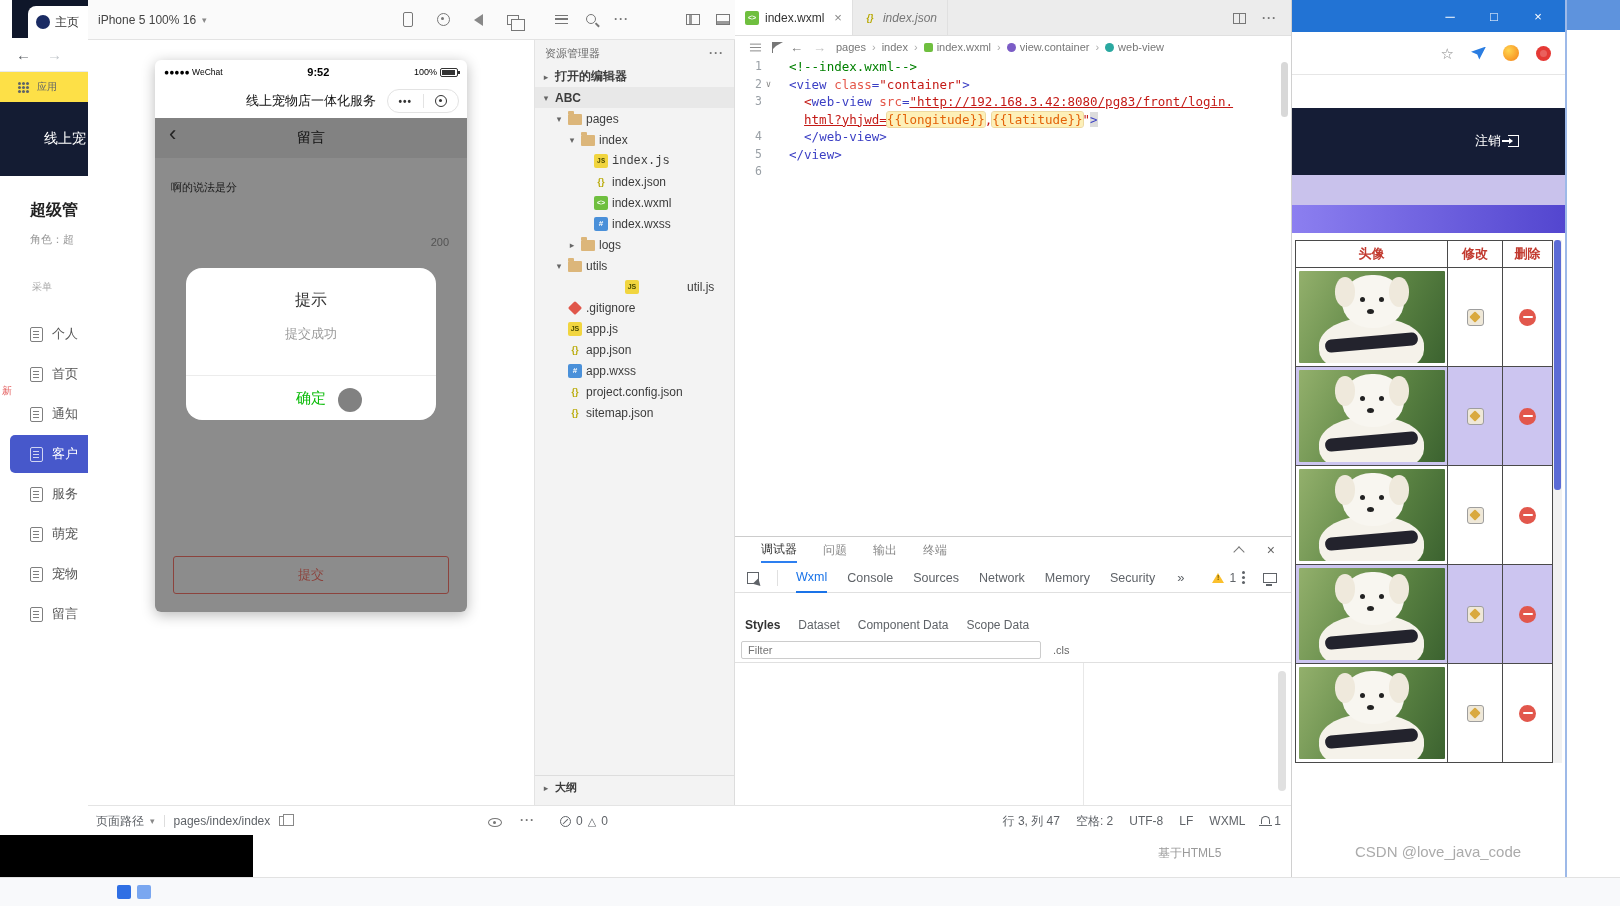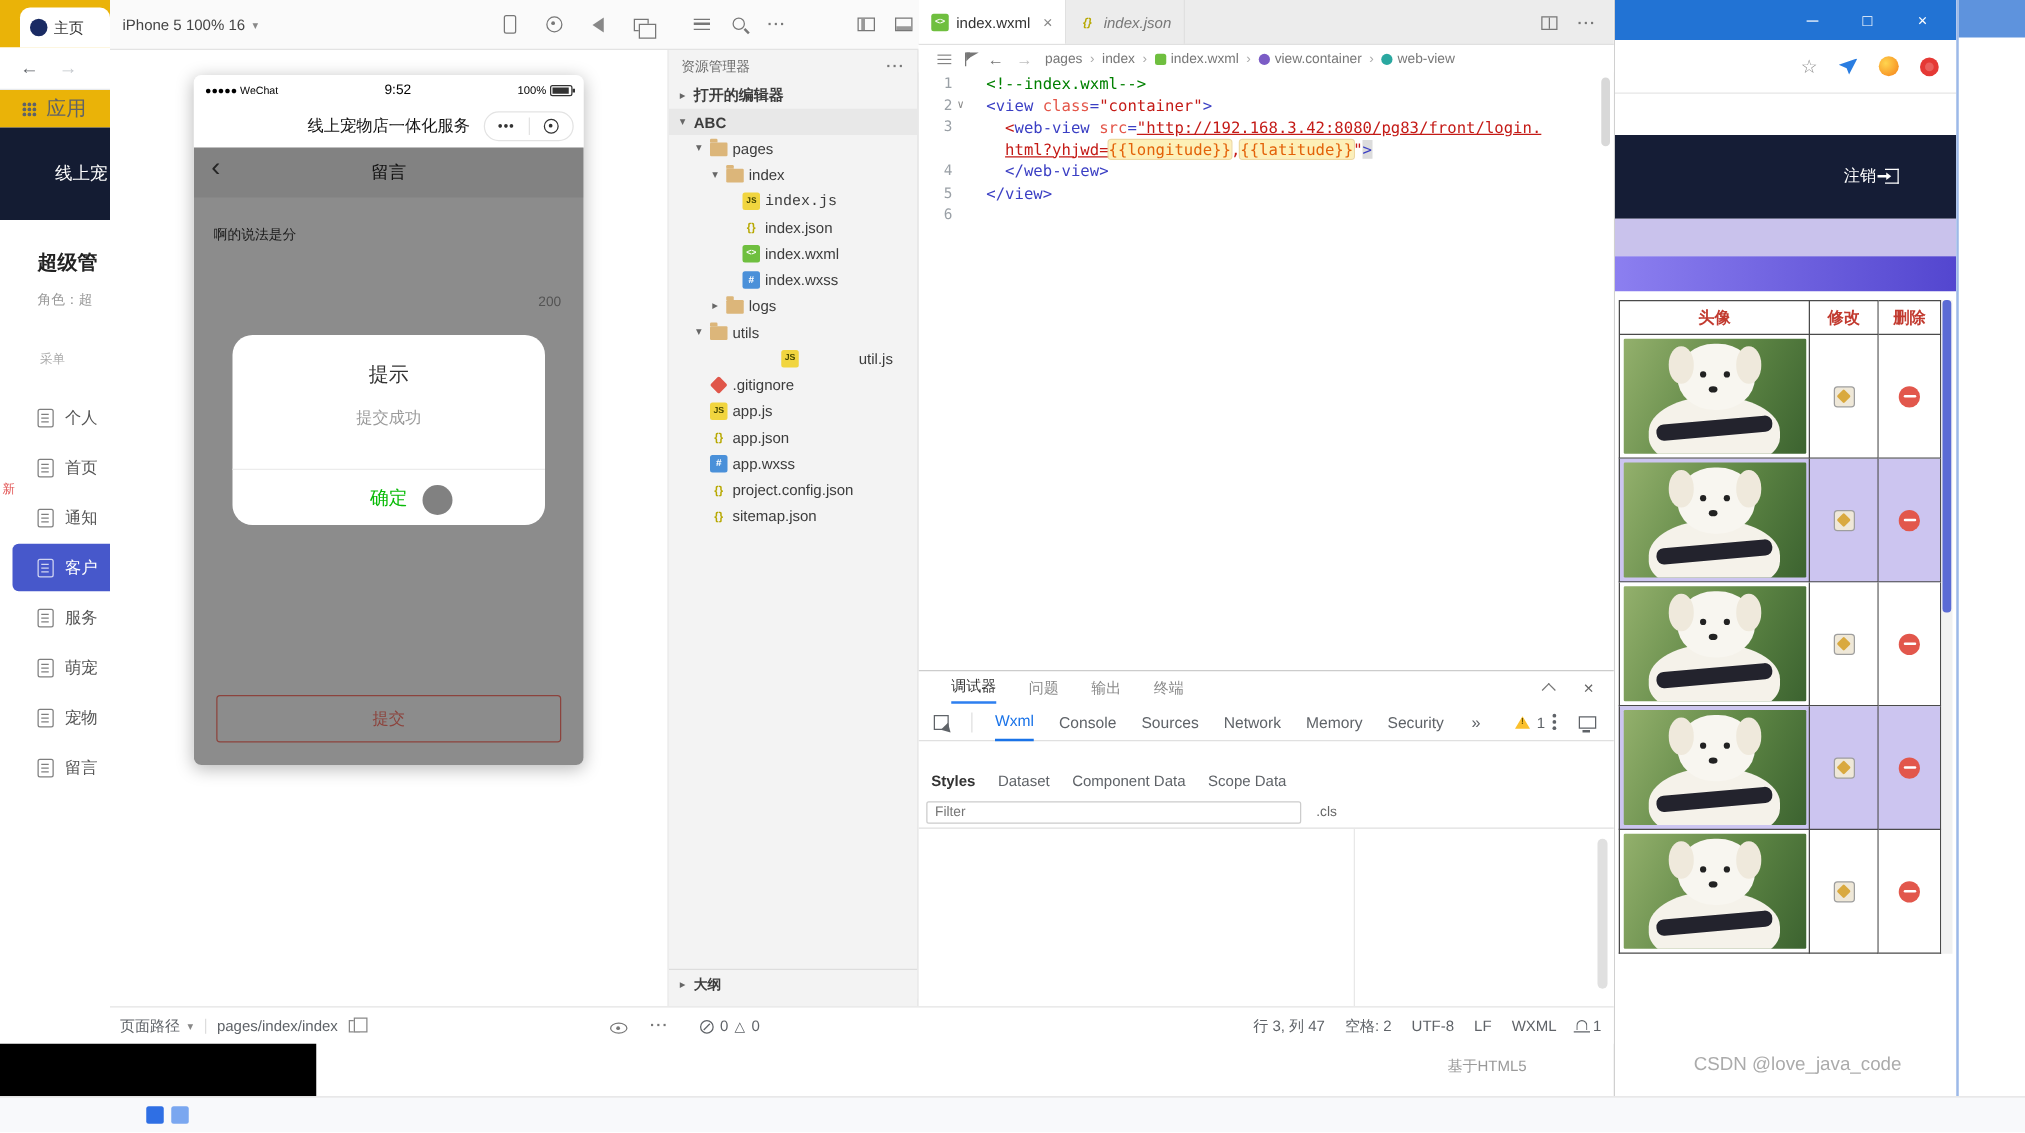--- a/index.html
+++ b/index.html
@@ -1,26 +1,26 @@
 <!DOCTYPE html>
 <html><head>
 <meta charset="utf-8">
 <style>
 *{margin:0;padding:0;box-sizing:border-box}
 body{font-family:"Liberation Sans","DejaVu Sans",sans-serif;background:#fff}
 #root{position:relative;width:1620px;height:906px;background:#fff;overflow:hidden;font-size:12px;color:#333}
 .sp{flex:1}
 
 .lb{position:absolute;left:0;top:0;width:88px;height:877px;background:#fff;overflow:hidden}
-.lb-tabs{position:absolute;left:0;top:0;width:100%;height:38px;background:#eab308}
+.lb-tabs{position:absolute;left:12px;top:0;width:100%;height:38px;background:#0f172a}
 .lb-tab{position:absolute;left:16px;top:6px;width:72px;height:32px;background:#fff;border-radius:8px 8px 0 0;display:flex;align-items:center;gap:5px;padding:0 8px;font-size:12px;color:#333}
 .lb-fav{width:14px;height:14px;border-radius:50%;background:#1a2b63;color:#fff;font-size:6px;display:flex;align-items:center;justify-content:center;flex:0 0 auto}
 .lb-addr{position:absolute;top:38px;width:100%;height:34px;background:#fff;border-bottom:1px solid #e8eaed;display:flex;align-items:center;gap:16px;padding-left:16px;color:#5f6368;font-size:15px}
 .lb-fwd{color:#c3c7cc}
-.lb-book{position:absolute;top:72px;width:100%;height:30px;background:#eab308;display:flex;align-items:center;gap:8px;padding-left:18px;color:#5f6368;font-size:16px}
+.lb-book{position:absolute;top:72px;width:100%;height:30px;background:#fde047;display:flex;align-items:center;gap:8px;padding-left:18px;color:#5f6368;font-size:10px}
 .i-grid{width:3px;height:3px;background:#5f6368;border-radius:50%;box-shadow:4px 0 0 #5f6368,8px 0 0 #5f6368,0 4px 0 #5f6368,4px 4px 0 #5f6368,8px 4px 0 #5f6368,0 8px 0 #5f6368,4px 8px 0 #5f6368,8px 8px 0 #5f6368;margin:-8px 8px 0 0;display:inline-block}
 .lb-sitehead{position:absolute;top:102px;width:100%;height:74px;background:#141c33;color:#fff;display:flex;align-items:center;padding-left:44px;font-size:14px;white-space:nowrap}
 .lb-body{position:absolute;top:176px;bottom:0;width:100%;background:#fff}
 .lb-title{position:absolute;left:30px;top:24px;font-size:16px;font-weight:bold;color:#222;white-space:nowrap}
 .lb-sub{position:absolute;left:30px;top:56px;font-size:11px;color:#999;white-space:nowrap}
 .lb-sect{position:absolute;left:32px;top:104px;font-size:10px;color:#aaa}
 .lb-new{position:absolute;left:2px;top:208px;font-size:10px;color:#e25555}
 #lb-menu{position:absolute;left:0;top:138px;width:100%}
 .lb-item{height:40px;display:flex;align-items:center;gap:9px;padding-left:30px;color:#555;font-size:13px;white-space:nowrap}
 .lb-item.active{background:#4758cb;color:#fff;margin-left:10px;padding-left:20px;border-radius:5px 0 0 5px;height:38px;margin-top:1px;margin-bottom:1px}
@@ -47,21 +47,21 @@
 .i-search::after{content:"";position:absolute;left:7.5px;top:8.5px;width:5px;height:1.5px;background:#777;transform:rotate(45deg)}
 .i-dots{color:#777;letter-spacing:1px;font-weight:bold;font-size:12px}
 .i-panelL{width:14px;height:11px;border:1.4px solid #777;position:relative;display:inline-block}
 .i-panelL::after{content:"";position:absolute;left:1.5px;top:0;bottom:0;width:3px;background:#999}
 .i-panelB{width:14px;height:11px;border:1.4px solid #777;position:relative;display:inline-block}
 .i-panelB::after{content:"";position:absolute;left:0;right:0;bottom:0;height:3px;background:#999}
 
 .sim{position:absolute;left:0;top:40px;width:447px;bottom:72px;background:#fff;border-right:1px solid #e3e3e3}
 .phone{position:absolute;left:67px;top:20px;width:312px;height:552px;background:#fff;border-radius:6px;box-shadow:0 3px 14px rgba(0,0,0,.28);overflow:hidden}
 .p-status{height:24px;display:flex;align-items:center;padding:12px 9px;font-size:8.5px;color:#000}
-.p-time{flex:1;text-align:center;font-size:11px;font-weight:normal}
+.p-time{flex:1;text-align:center;font-size:11px;font-weight:bold}
 .p-batt{display:flex;align-items:center;gap:3px;font-size:9px}
 .i-batt{width:18px;height:9px;border:1px solid #333;border-radius:2px;position:relative;display:inline-block}
 .i-batt::before{content:"";position:absolute;left:1px;top:1px;bottom:1px;width:13px;background:#333}
 .i-batt::after{content:"";position:absolute;right:-3px;top:2px;width:2px;height:3px;background:#333}
 .p-nav{height:34px;position:relative;display:flex;align-items:center;justify-content:center;font-size:13px;color:#111;white-space:nowrap}
 .capsule{position:absolute;right:8px;top:5px;width:72px;height:24px;border:1px solid #e3e3e3;border-radius:13px;display:flex;align-items:center;background:#fff}
 .cap-dots{flex:1;text-align:center;color:#333;letter-spacing:1px;font-size:10px;font-weight:bold}
 .cap-div{width:1px;height:14px;background:#e3e3e3}
 .cap-target{flex:1;display:flex;justify-content:center}
 .i-target{width:12px;height:12px;border:1.5px solid #333;border-radius:50%;position:relative}

